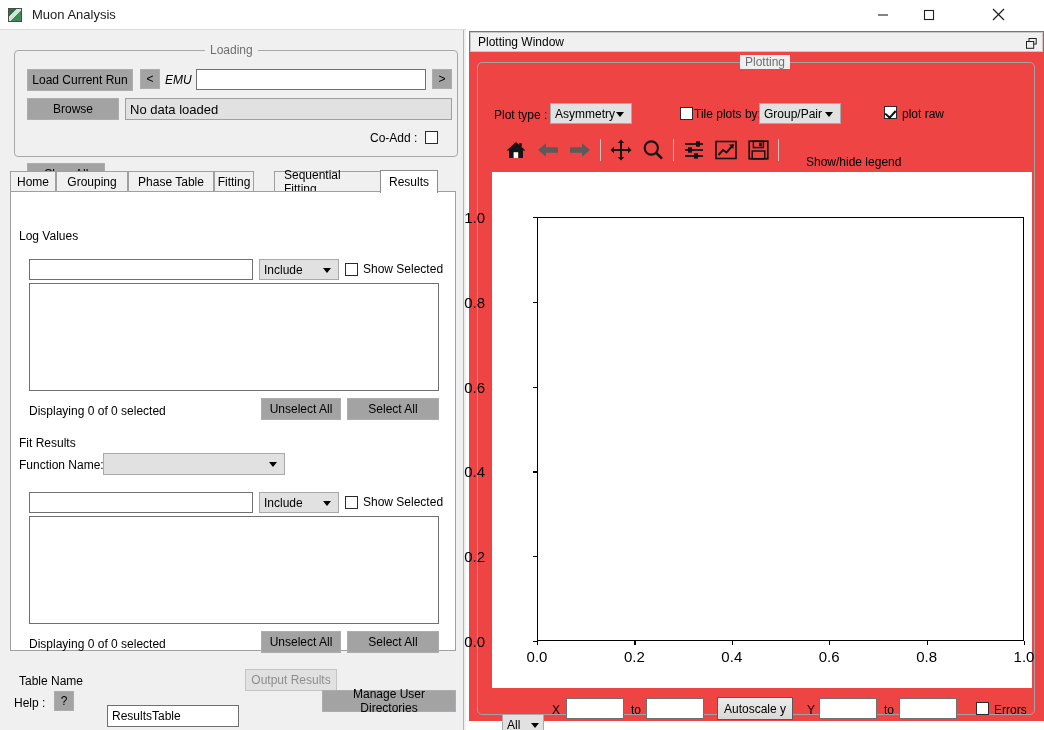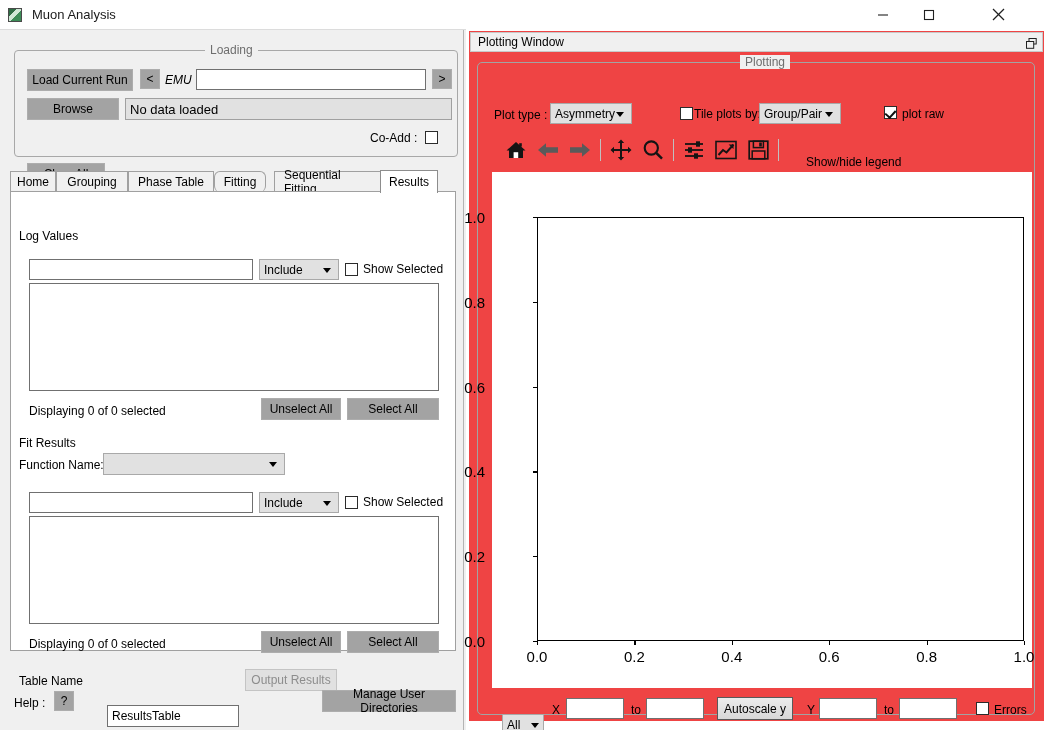--- a/index.html
+++ b/index.html
@@ -367,21 +367,21 @@
 
       <div class="btn" style="left:12px; top:76px; width:78px; height:22px;margin-top:36px;">Clear All</div>
       <div class="lbl" style="left:355px; top:80px;">Co-Add :</div>
       <div class="cbx" style="left:410px; top:80px;"></div>
     </div>
 
     <div id="tabstrip">
       <div class="tab" style="left:0px; width:46px;">Home</div>
       <div class="tab" style="left:46px; width:72px;">Grouping</div>
       <div class="tab" style="left:118px; width:86px;">Phase Table</div>
-      <div class="tab" style="left:204px; width:52px;border-radius:6px;">Fitting</div>
+      <div class="tab" style="left:204px; width:40px;">Fitting</div>
       <div class="tab" style="left:264px; width:108px;">Sequential Fitting</div>
       <div class="tab active" style="left:370px; width:58px;">Results</div>
     </div>
 
     <div id="tabpane">
 
       <div class="lbl" style="left:8px; top:37px;">Log Values</div>
 
       <div class="tfield" style="left:18px; top:67px; width:224px; height:21px;"></div>
       <div class="combo" style="left:248px; top:67px; width:80px; height:21px;">

